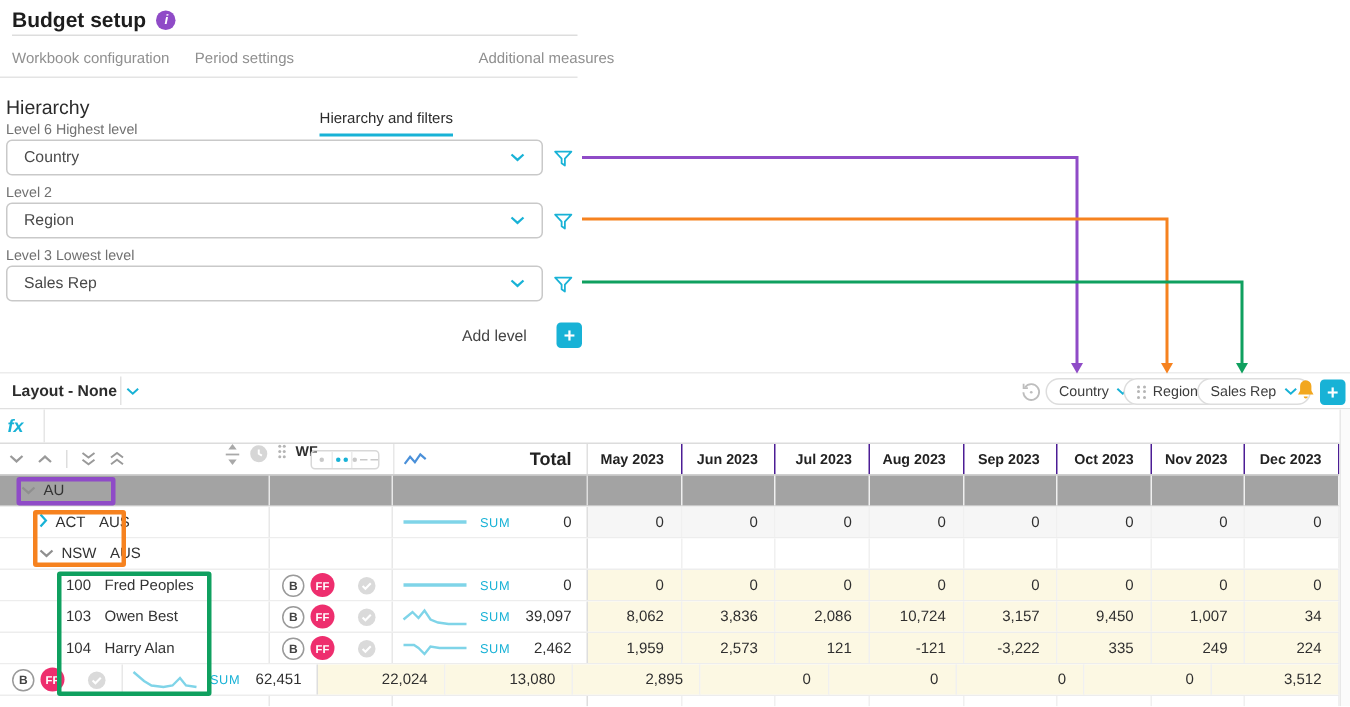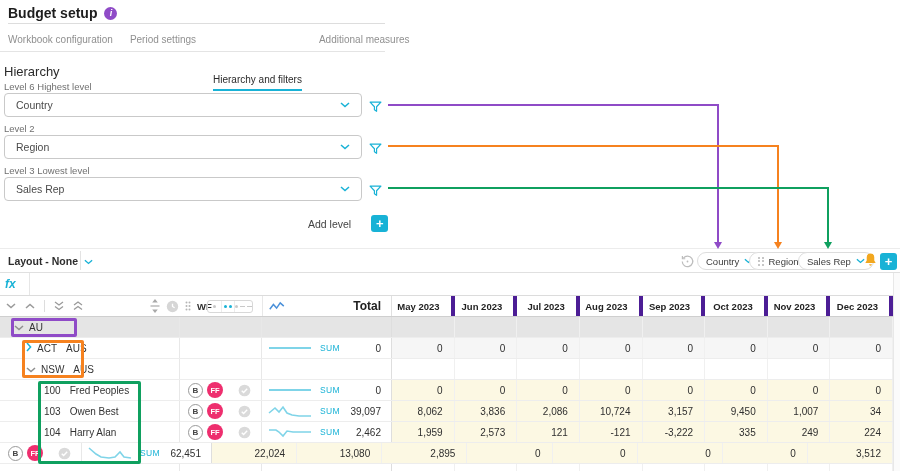--- a/index.html
+++ b/index.html
@@ -36,36 +36,36 @@
   .hist { position:absolute; left:680px; top:5px; }
   .bell { position:absolute; left:864px; top:4px; }
   .bar-plus { position:absolute; left:880px; top:4px; }
   
   .fx-row { position:absolute; left:0; top:273px; width:900px; height:23px; border-bottom:1px solid #dcdcdc; background:#fff; }
   .fx-label { position:absolute; left:5px; top:4px; font-size:12px; font-weight:bold; font-style:italic; color:var(--cyan); }
   .fx-vsep { position:absolute; left:29px; top:0; bottom:0; width:1px; background:#e6e6e6; }
   
   .grid-header { position:absolute; left:0; top:296px; width:893px; height:21px; border-bottom:1px solid #cfcfcf; background:#fff; }
   .hicons1 { position:absolute; left:6px; top:0; height:100%; display:flex; align-items:center; gap:9px; }
-  .hicons2 { position:absolute; left:150px; top:0; height:100%; display:flex; align-items:center; gap:6px; }
+  .hicons2 { position:absolute; left:150px; top:0; height:100%; display:flex; align-items:flex-start; gap:6px; }
   .hsep { width:1px; height:12px; background:#ddd; }
   .wf-label { font-size:9.5px; font-weight:bold; color:#2f2f2f; }
   .seg { position:absolute; left:207px; top:4px; width:46px; height:13px; border:1px solid #d8d8d8; border-radius:3px; display:flex; }
   .seg > span { flex:1; display:flex; align-items:center; justify-content:center; gap:2px; border-right:1px solid #ececec; }
   .seg > span:last-child { border-right:none; }
   .seg i { width:3px; height:3px; border-radius:50%; background:#c9c9c9; }
   .seg .on i { background:var(--cyan); }
   .seg b { width:5px; height:1.5px; background:#c9c9c9; }
   .hcols { position:absolute; left:262px; top:0; width:631px; height:100%; display:flex; }
   .hcol-total { width:130px; display:flex; align-items:center; border-left:1px solid #e8e8e8; border-right:1px solid #e0e0e0; padding:0 10px 0 6px; }
   .hcol-total .t { flex:1; text-align:right; font-size:12px; font-weight:bold; color:#222; }
-  .hcol-month { flex:1; display:flex; align-items:center; justify-content:flex-end; padding-right:11px; font-size:9.5px; font-weight:bold; color:#222; border-right:4px solid #4c1d95; }
+  .hcol-month { flex:1; display:flex; align-items:center; justify-content:flex-end; padding-right:11px; font-size:9.5px; font-weight:bold; color:#222; border-right:1px solid #4c1d95; }
   #rows { position:absolute; left:0; top:317px; width:893px; }
   .grow { display:flex; width:893px; height:21px; border-bottom:1px solid #ededed; background:#fff; font-size:10px; color:#333; }
-  .grow.gray { background:#e5e5e5; }
+  .grow.gray { background:#a3a3a3; }
   .c-label { width:180px; display:flex; align-items:center; gap:5px; border-right:1px solid #e8e8e8; overflow:hidden; white-space:nowrap; }
   .c-label .part2 { margin-left:4px; }
   .c-badges { width:82px; display:flex; align-items:center; border-right:1px solid #e8e8e8; }
   .badge-b { width:15px; height:15px; margin-left:8px; border:1px solid #9a9a9a; border-radius:50%; font-size:8px; font-weight:bold; color:#444; display:flex; align-items:center; justify-content:center; background:#fff; }
   .badge-ff { width:16px; height:16px; margin-left:4px; border-radius:50%; background:var(--pink); color:#fff; font-size:7.5px; font-weight:bold; display:flex; align-items:center; justify-content:center; }
   .c-badges .chk { margin-left:15px; }
   .c-viz { width:130px; display:flex; align-items:center; border-right:1px solid #dedede; }
   .c-viz .spark { margin-left:5px; }
   .c-viz .sum { font-size:8.5px; letter-spacing:.4px; color:var(--cyan); margin-left:7px; }
   .c-viz .tot { flex:1; text-align:right; padding-right:10px; color:#2f2f2f; }

